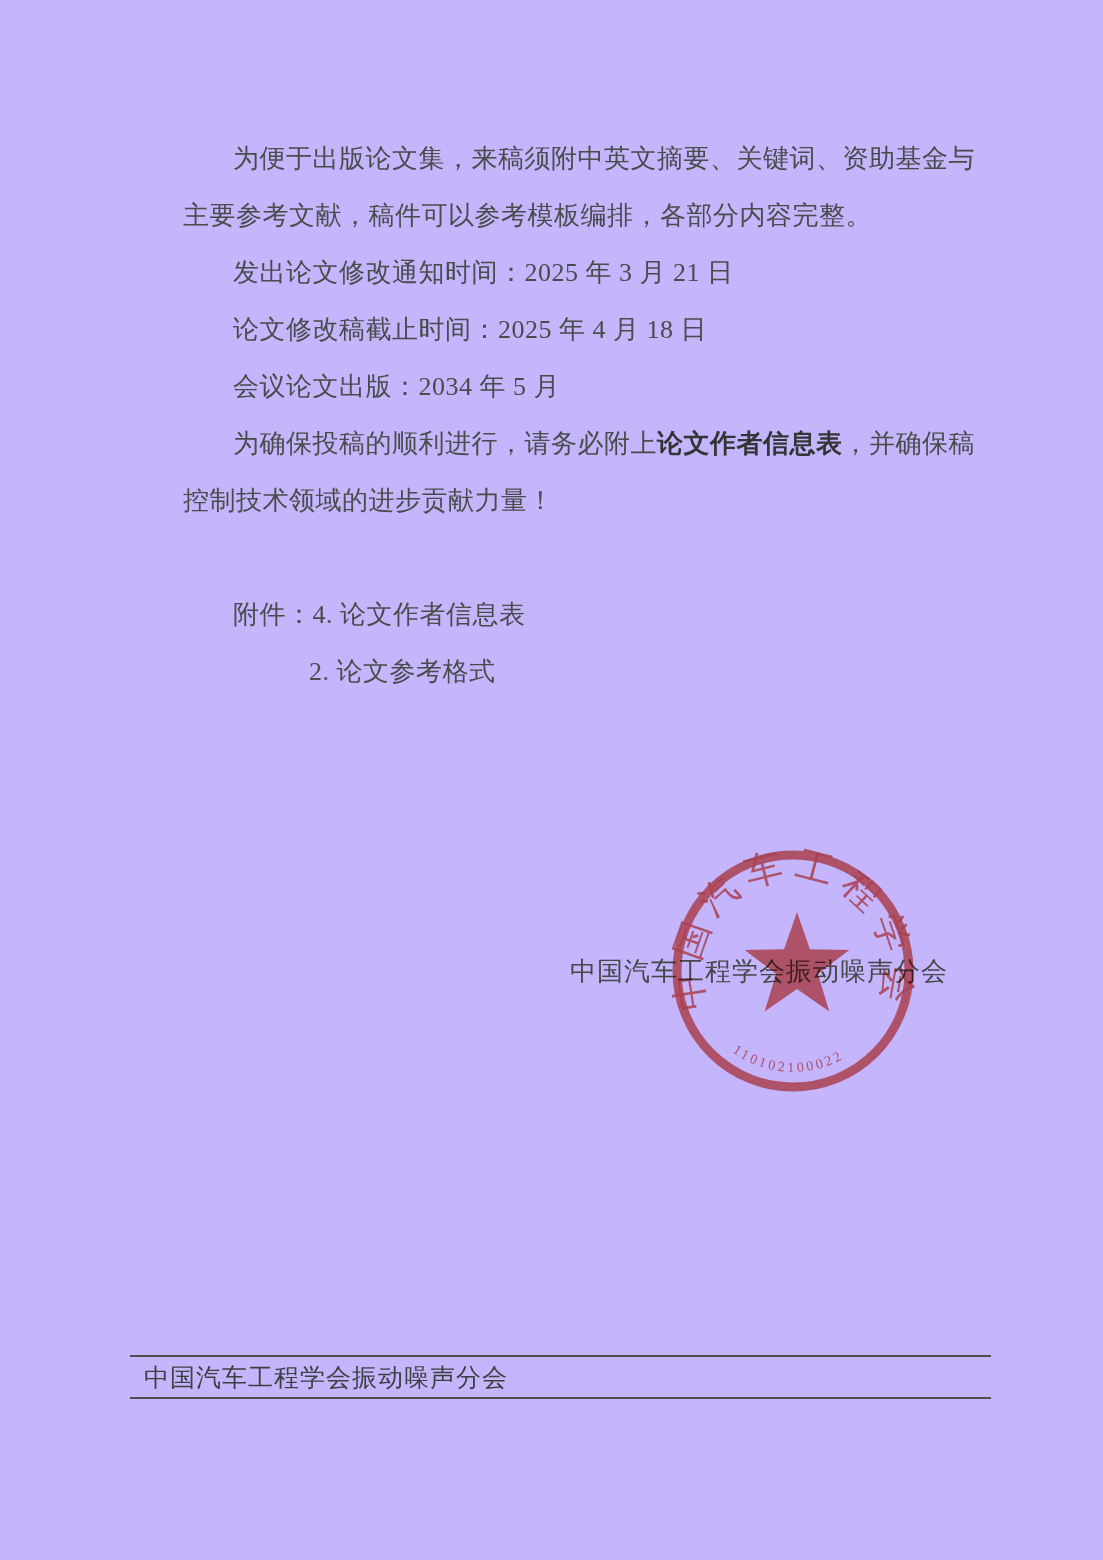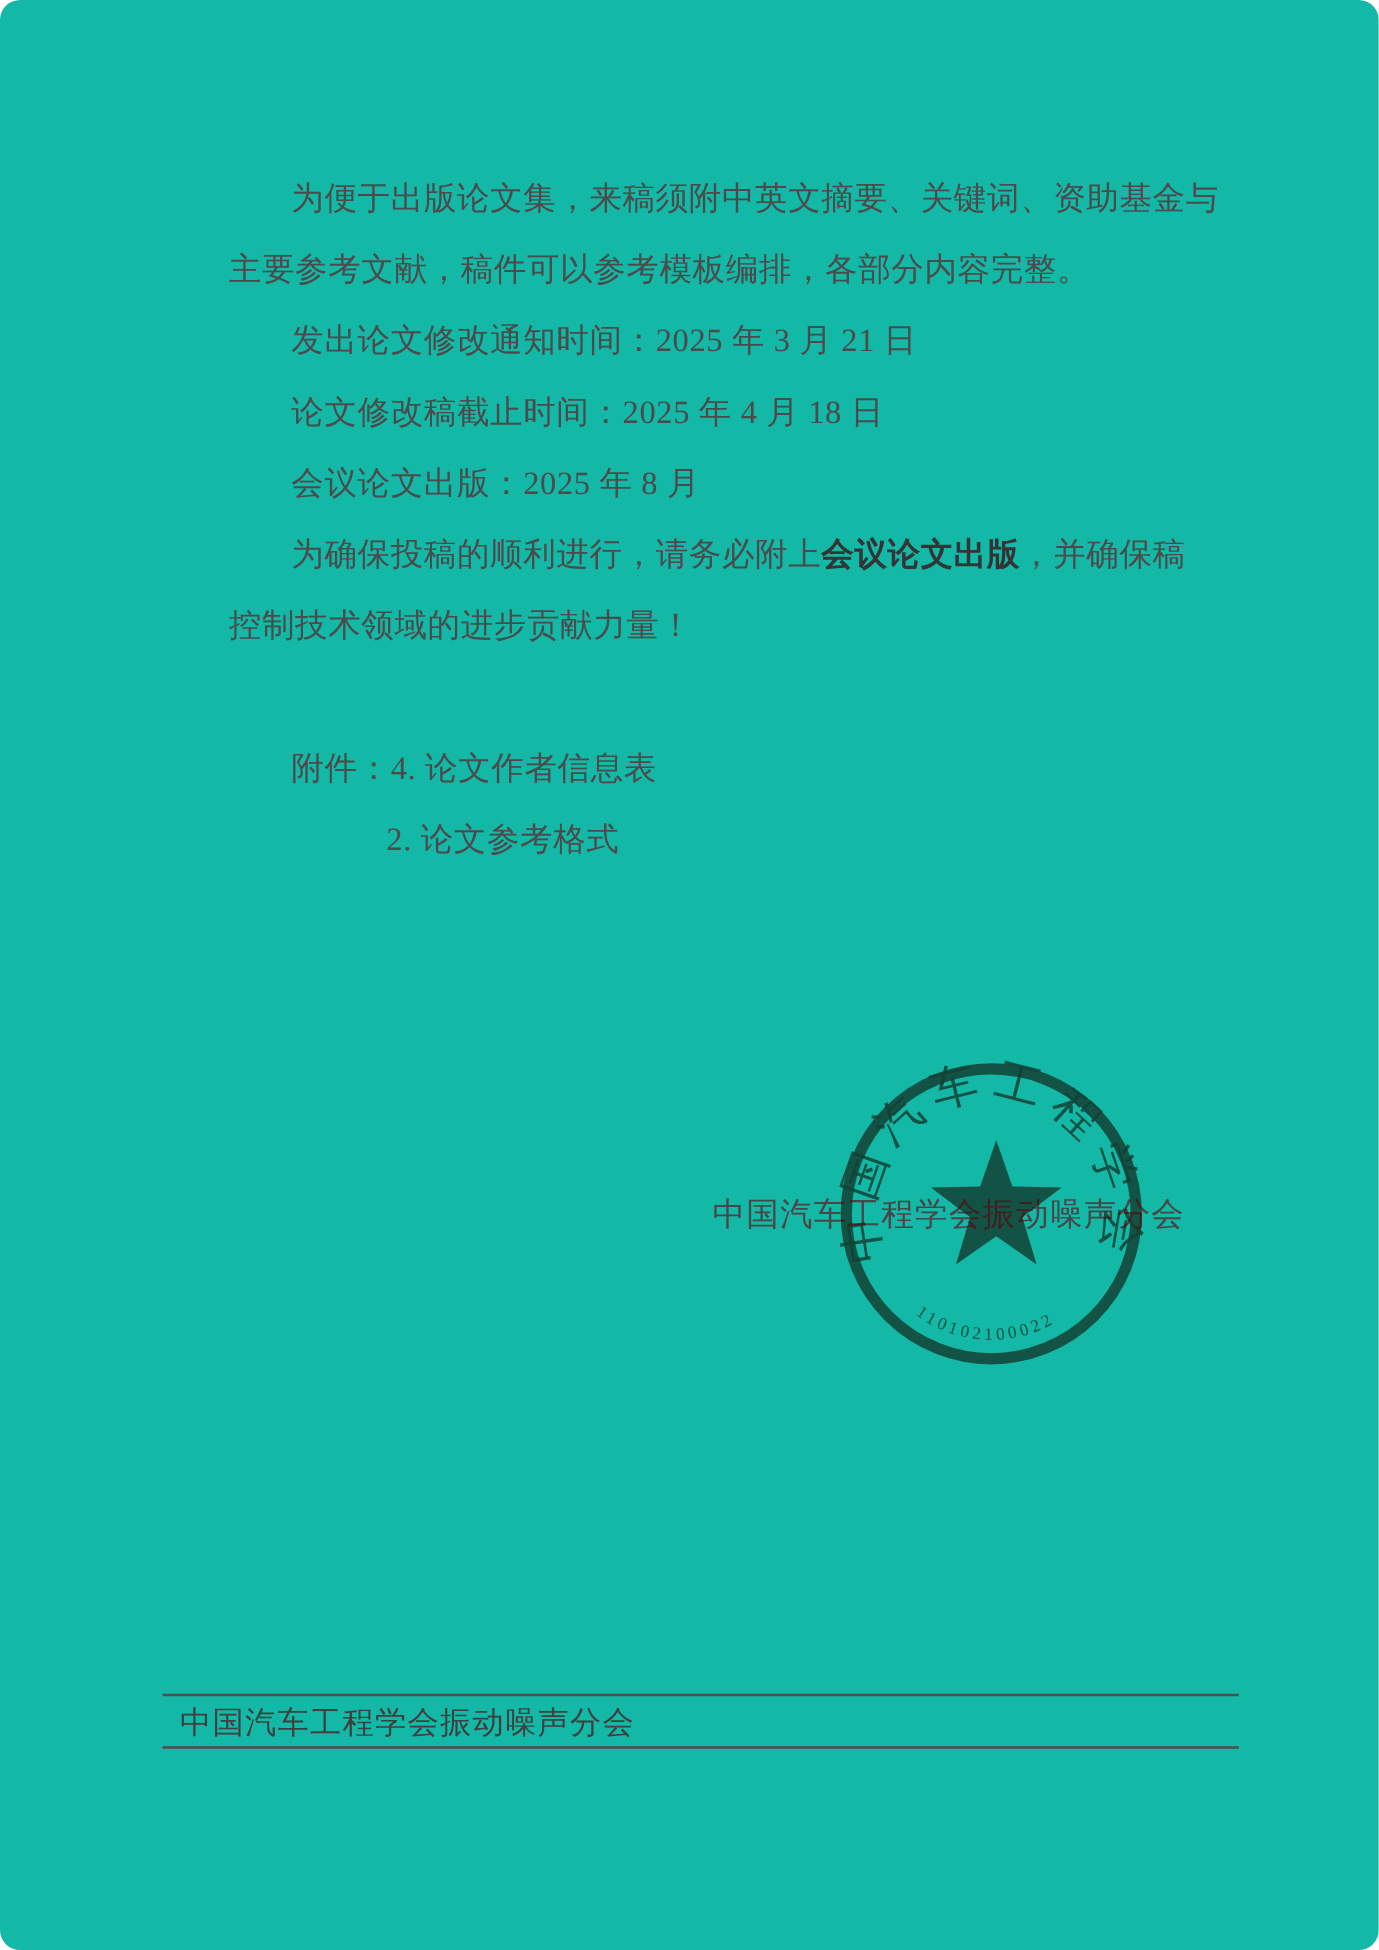--- a/index.html
+++ b/index.html
@@ -4,23 +4,22 @@
 <style>
   html, body { margin: 0; padding: 0; }
   body {
     width: 1103px; height: 1560px;
     background: #ffffff;
     font-family: "Liberation Serif", "DejaVu Serif", serif;
   }
   .page {
     position: relative;
     width: 1103px; height: 1560px;
-    background: #14b8a6;
+    background: #c4b5fd;
     overflow: hidden;
-    border-radius: 16px;
   }
   .content {
     position: absolute;
     left: 183px; top: 130px;
     width: 770px;
     font-size: 26px;
     line-height: 57px;
     color: #4b4b4b;
     letter-spacing: 0.5px;
   }
@@ -72,23 +71,23 @@
 </head>
 <body>
 
 <div class="page">
 
   <div class="content">
     <div class="line indent">为便于出版论文集，来稿须附中英文摘要、关键词、资助基金与</div>
     <div class="line">主要参考文献，稿件可以参考模板编排，各部分内容完整。</div>
     <div class="line indent">发出论文修改通知时间：2025 年 3 月 21 日</div>
     <div class="line indent">论文修改稿截止时间：2025 年 4 月 18 日</div>
-    <div class="line indent">会议论文出版：2025 年 8 月</div>
+    <div class="line indent">会议论文出版：2034 年 5 月</div>
     <div class="line indent">
-      <span>为确保投稿的顺利进行，请务必附上</span><span class="bold-seg">会议论文出版</span><span>，并确保稿</span>
+      <span>为确保投稿的顺利进行，请务必附上</span><span class="bold-seg">论文作者信息表</span><span>，并确保稿</span>
     </div>
     <div class="line">控制技术领域的进步贡献力量！</div>
     <div class="blank"></div>
     <div class="line indent">附件：4. 论文作者信息表</div>
     <div class="line att2">2. 论文参考格式</div>
   </div>
 
   <div class="signature">
     <div class="sig-org">中国汽车工程学会振动噪声分会</div>
   </div>

